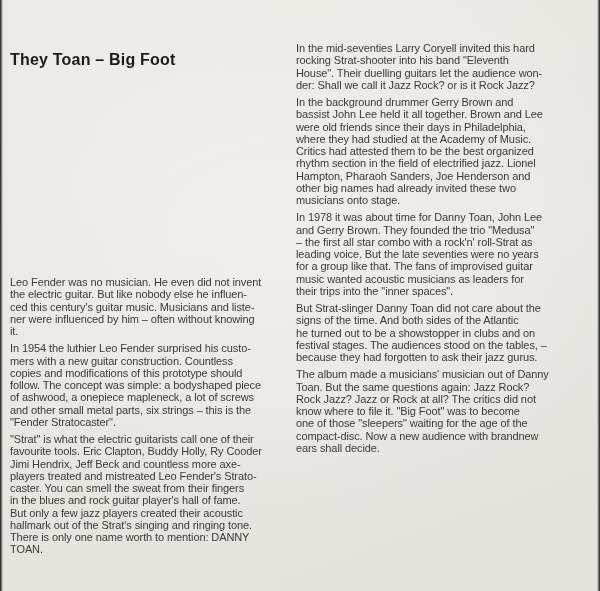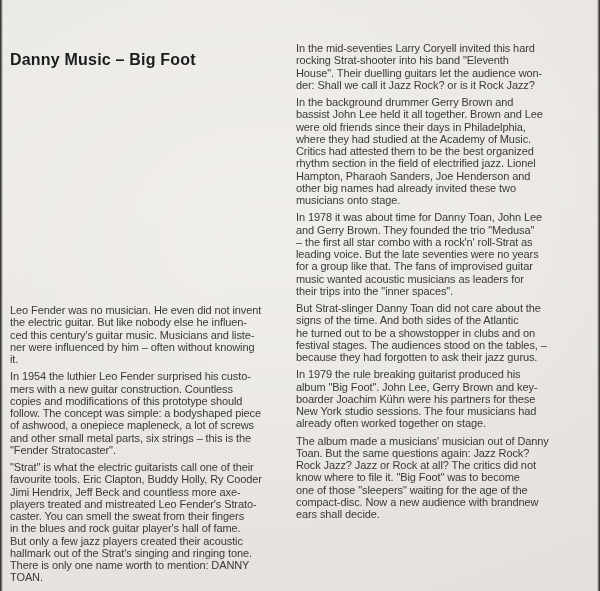--- a/index.html
+++ b/index.html
@@ -19,38 +19,38 @@
   .edge { position: absolute; top: 0; bottom: 0; width: 3px; }
   .edge.left  { left: 0;  background: linear-gradient(to right, #141414, rgba(20,20,20,0)); }
   .edge.right { right: 0; background: linear-gradient(to left,  #141414, rgba(20,20,20,0)); }
   .title {
     position: absolute; left: 10px; top: 40px;
     font-size: 16px; line-height: 17px; font-weight: bold;
     color: #1c1c1c; letter-spacing: 0.2px;
     white-space: pre;
   }
   .col { position: absolute; }
-  .col-left  { left: 10px;  top: 304px; width: 282px; }
+  .col-left  { left: 10px;  top: 276px; width: 282px; }
   .col-right { left: 296px; top: 42px;  width: 292px; }
   .para {
     margin: 0 0 5px 0;
     font-size: 11px; line-height: 12.25px;
     color: #3a3a3a;
     letter-spacing: -0.1px;
     white-space: pre;
   }
 </style>
 </head>
 <body>
 
 <div class="paper"></div>
 <div class="edge left"></div>
 <div class="edge right"></div>
 
-<h1 class="title">Danny Music – Big Foot</h1>
+<h1 class="title">They Toan – Big Foot</h1>
 
 <div class="col col-left">
   <p class="para">Leo Fender was no musician. He even did not invent
 the electric guitar. But like nobody else he influen-
 ced this century's guitar music. Musicians and liste-
 ner were influenced by him – often without knowing
 it.</p>
   <p class="para">In 1954 the luthier Leo Fender surprised his custo-
 mers with a new guitar construction. Countless
 copies and modifications of this prototype should
@@ -89,25 +89,20 @@
 – the first all star combo with a rock'n' roll-Strat as
 leading voice. But the late seventies were no years
 for a group like that. The fans of improvised guitar
 music wanted acoustic musicians as leaders for
 their trips into the "inner spaces".</p>
   <p class="para">But Strat-slinger Danny Toan did not care about the
 signs of the time. And both sides of the Atlantic
 he turned out to be a showstopper in clubs and on
 festival stages. The audiences stood on the tables, –
 because they had forgotten to ask their jazz gurus.</p>
-  <p class="para">In 1979 the rule breaking guitarist produced his
-album "Big Foot". John Lee, Gerry Brown and key-
-boarder Joachim Kühn were his partners for these
-New York studio sessions. The four musicians had
-already often worked together on stage.</p>
   <p class="para">The album made a musicians' musician out of Danny
 Toan. But the same questions again: Jazz Rock?
 Rock Jazz? Jazz or Rock at all? The critics did not
 know where to file it. "Big Foot" was to become
 one of those "sleepers" waiting for the age of the
 compact-disc. Now a new audience with brandnew
 ears shall decide.</p>
 </div>
 
 </body></html>

